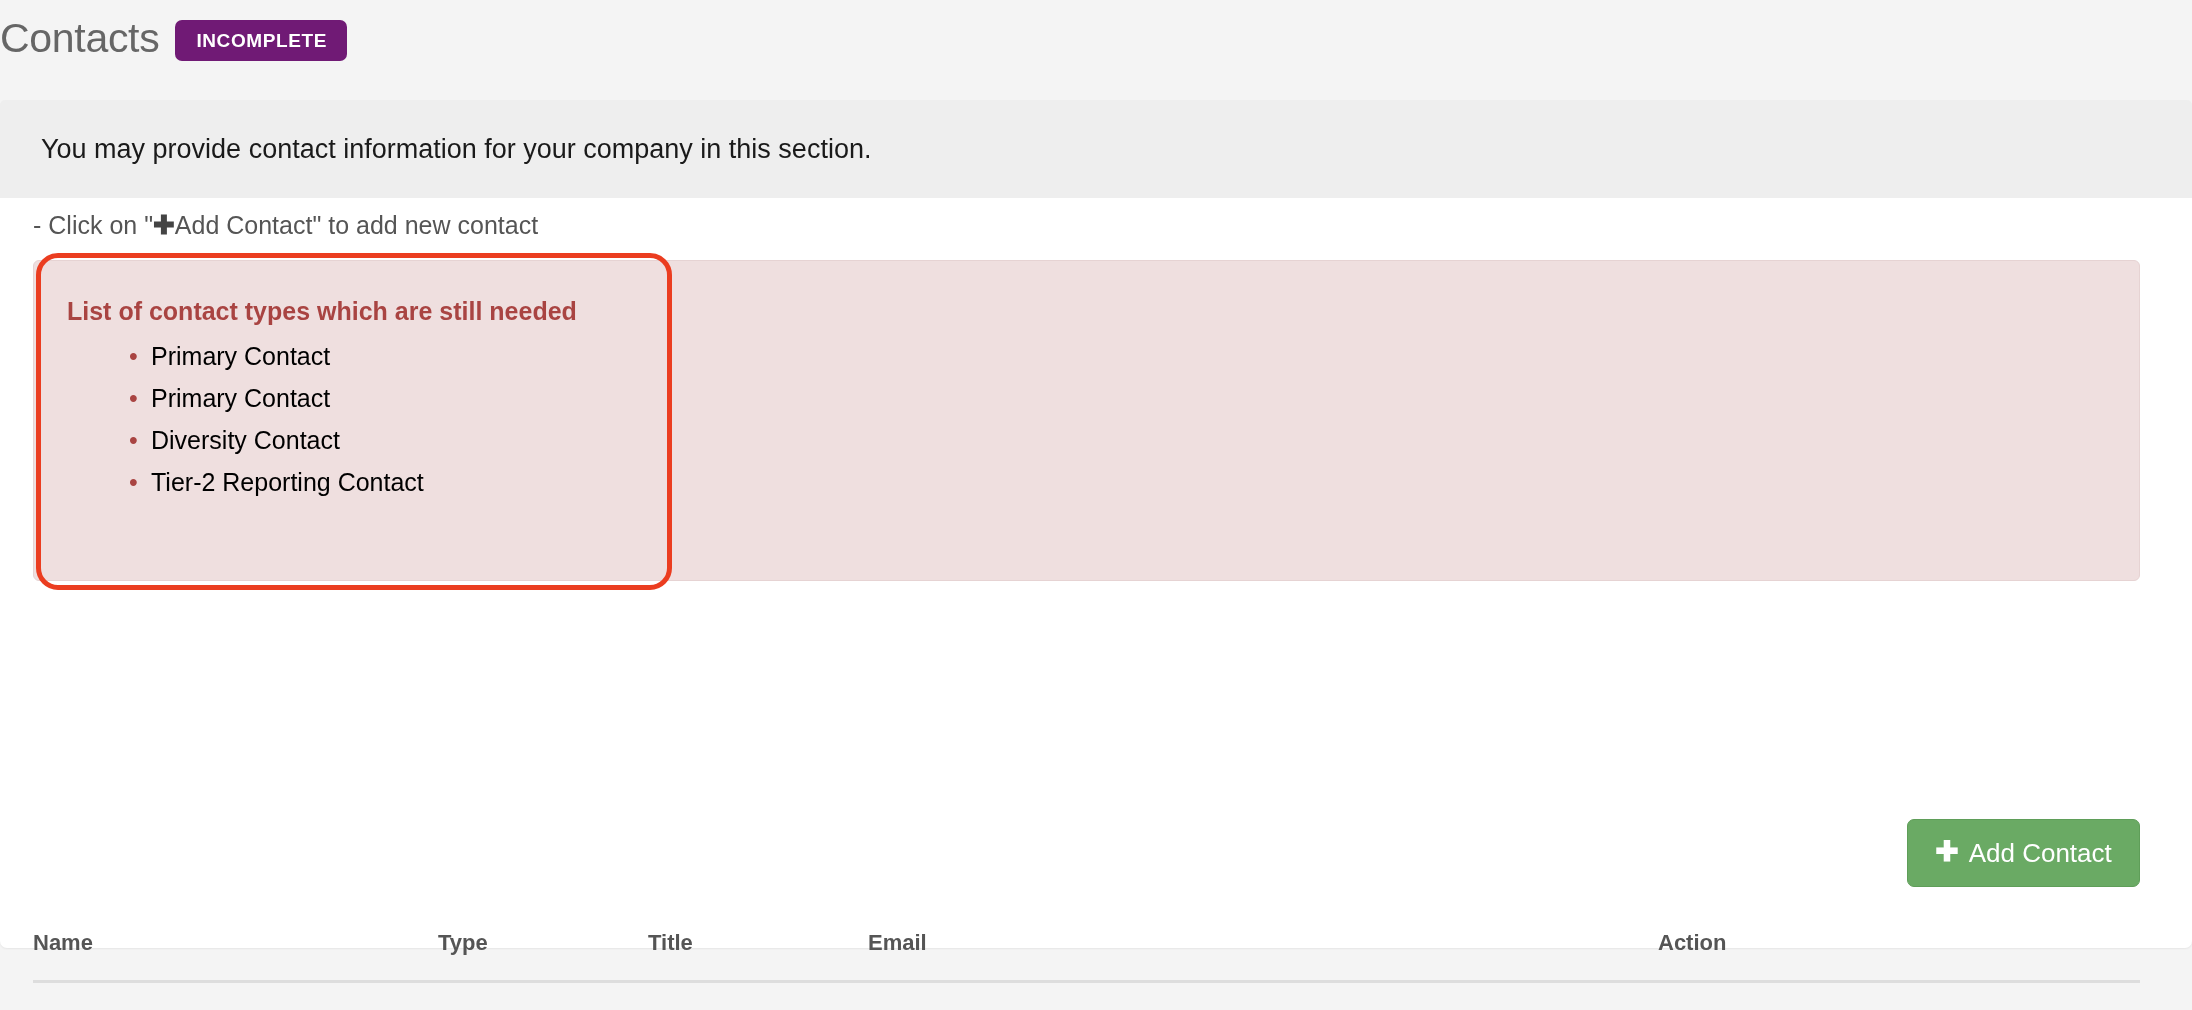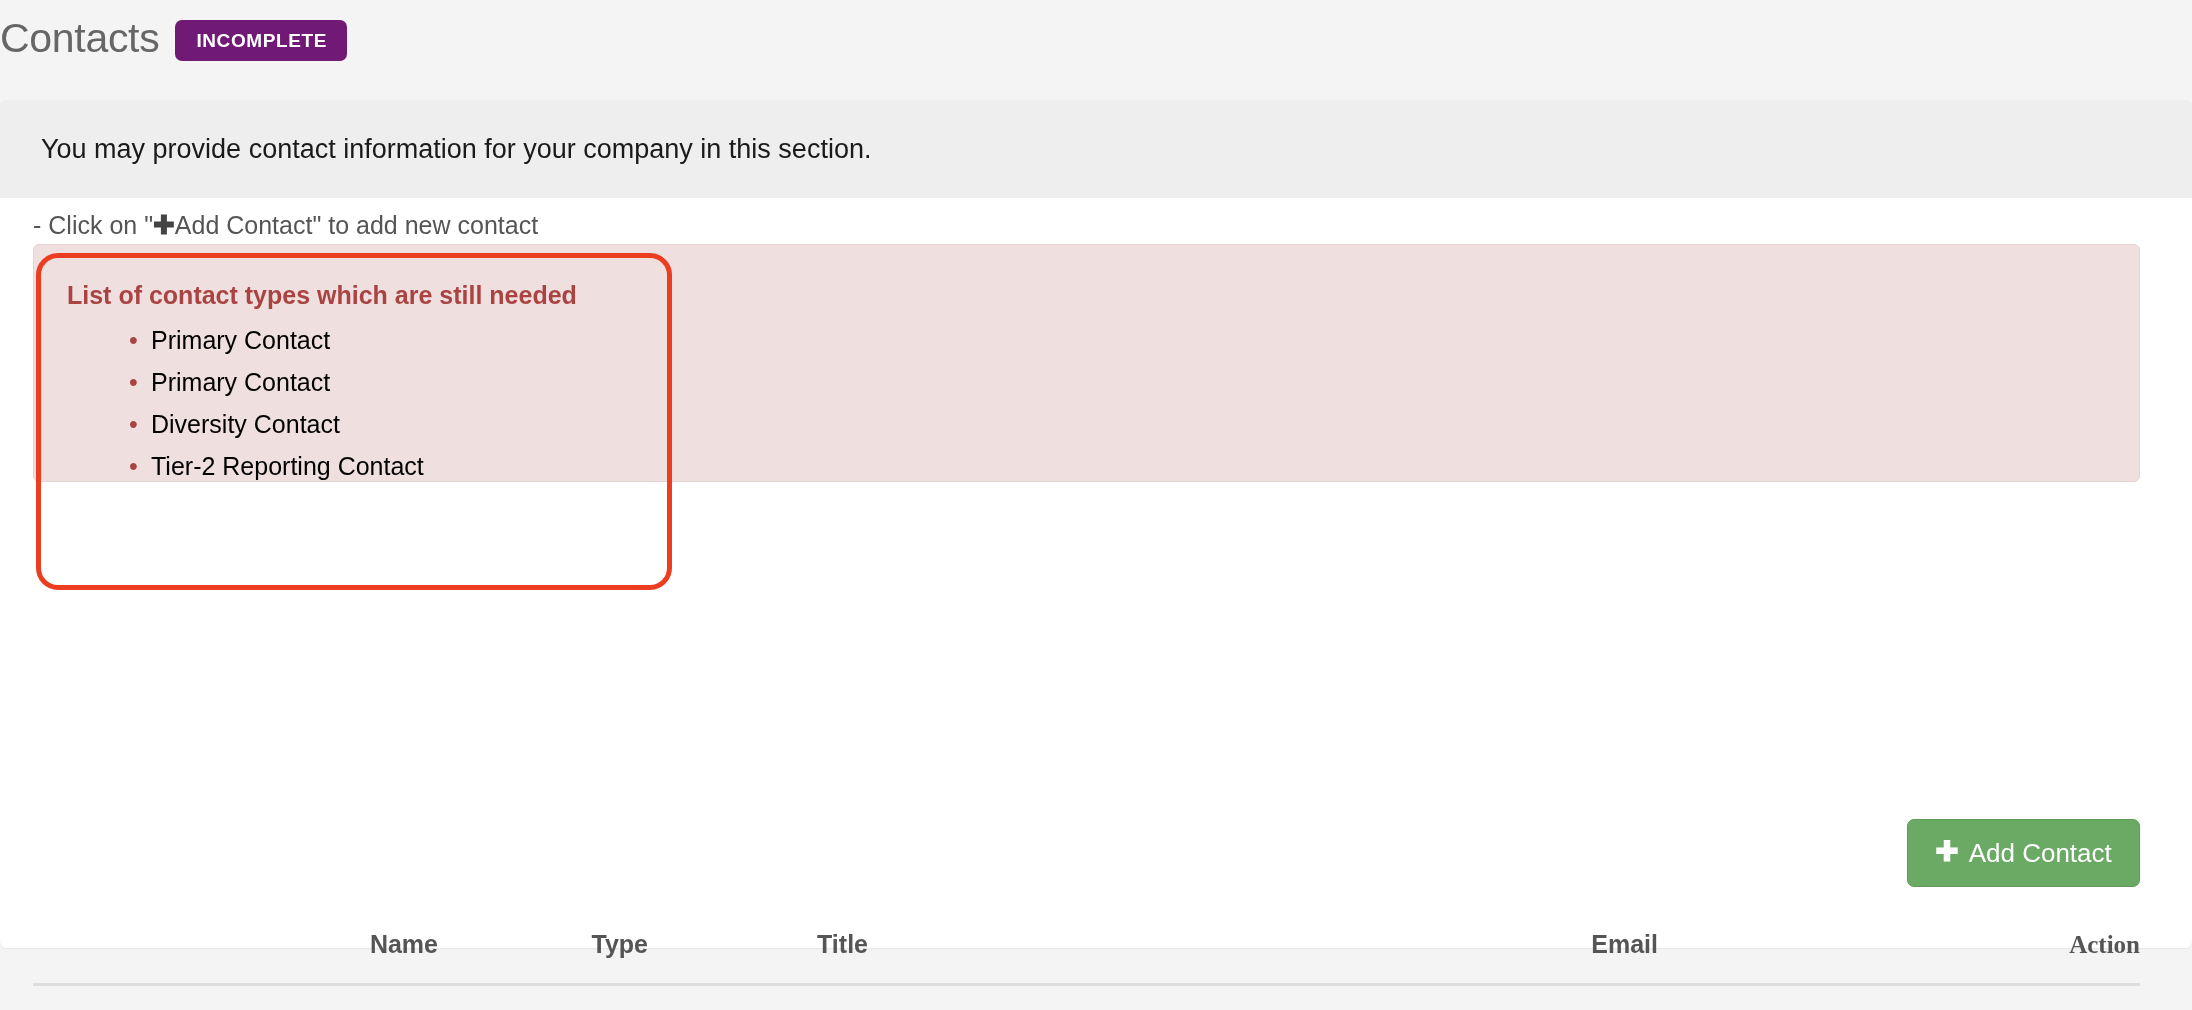--- a/index.html
+++ b/index.html
@@ -93,23 +93,23 @@
   .hint-line .plus-glyph {
     font-weight: bold;
     font-size: 26px;
     color: #444444;
   }
 
   
   .alert-danger {
     position: absolute;
     left: 33px;
-    top: 46px;
+    top: 62px;
     width: 2107px;
-    height: 238px;
+    height: 321px;
     background: #efdfdf;
     border: 1px solid #e6d3d3;
     border-radius: 6px;
   }
   .alert-heading {
     position: absolute;
     left: 33px;
     top: 36px;
     font-size: 25px;
     font-weight: bold;
@@ -184,40 +184,40 @@
   
   .contacts-table {
     position: absolute;
     left: 33px;
     top: 732px;
     width: 2107px;
     border-collapse: collapse;
     table-layout: fixed;
   }
   .contacts-table th {
-    text-align: right;
-    font-size: 25px;
+    text-align: left;
+    font-size: 22px;
     font-weight: bold;
     color: #555555;
     padding: 0 0 24px 0;
     border-bottom: 3px solid #dddddd;
   }
   .contacts-table td {
     text-align: left;
     font-size: 25px;
     color: #555555;
     padding: 27px 0 27px 0;
     border-bottom: 1px solid #e6e6e6;
     vertical-align: middle;
   }
   .col-name   { width: 405px; }
   .col-type   { width: 210px; }
   .col-title  { width: 220px; }
   .col-email  { width: 790px; }
-  .col-action { width: 482px; font-family: Liberation Serif, serif; }
+  .col-action { width: 482px; }
   .email-cell { color: #555555; }
 </style>
 </head>
 <body>
 
 <div class="page">
 
   <div class="title-row">
     <span class="page-title">Contacts</span>
     <span class="status-badge">INCOMPLETE</span>

